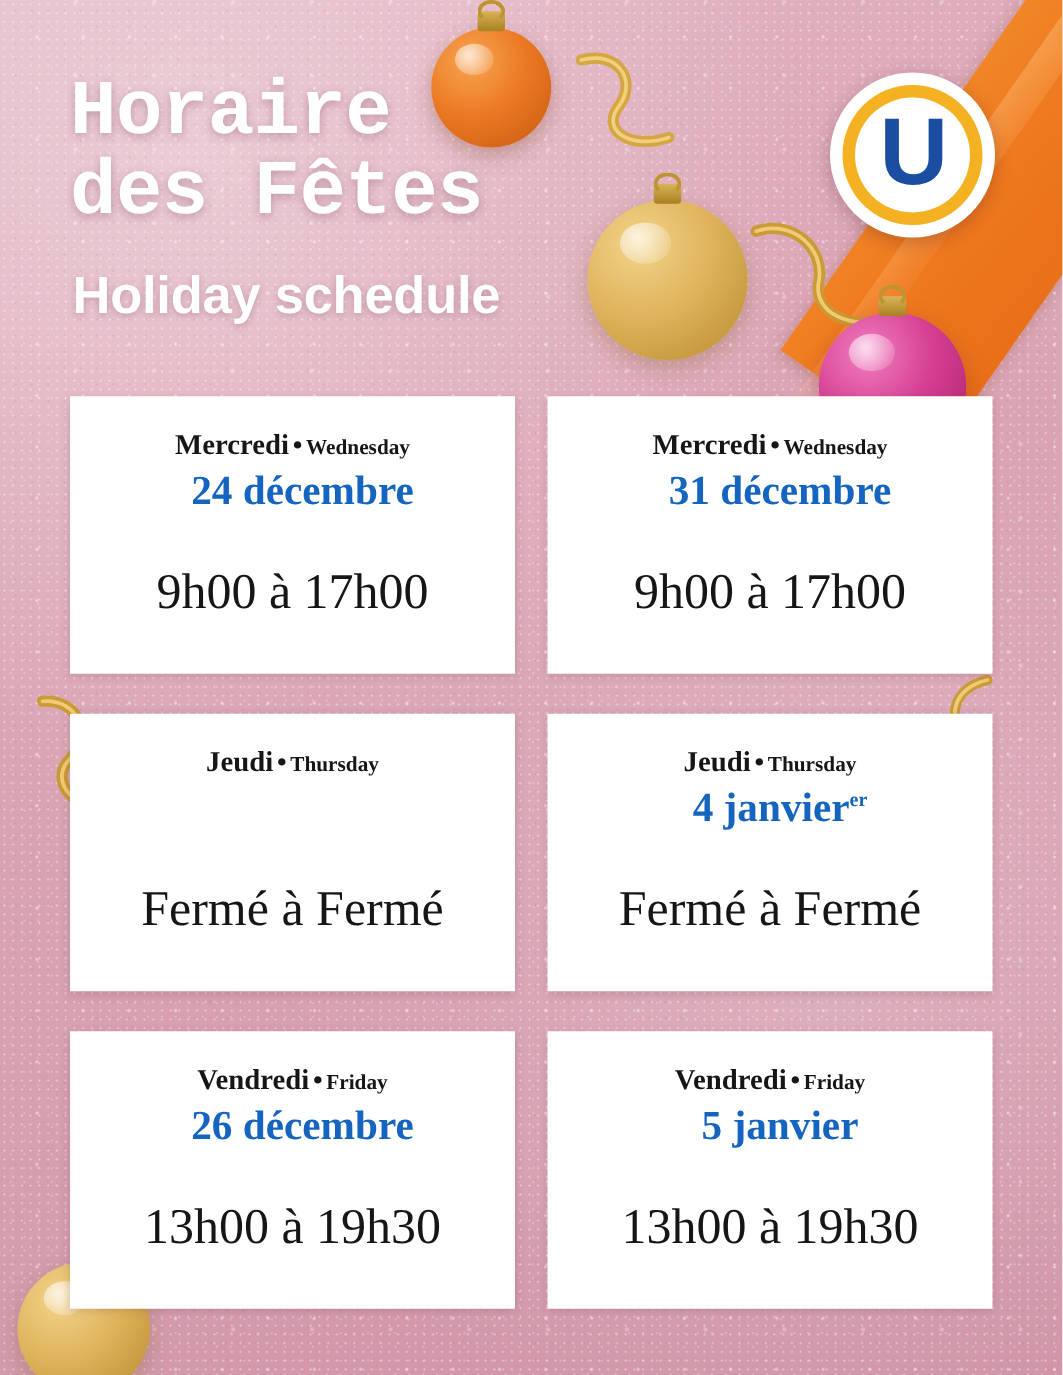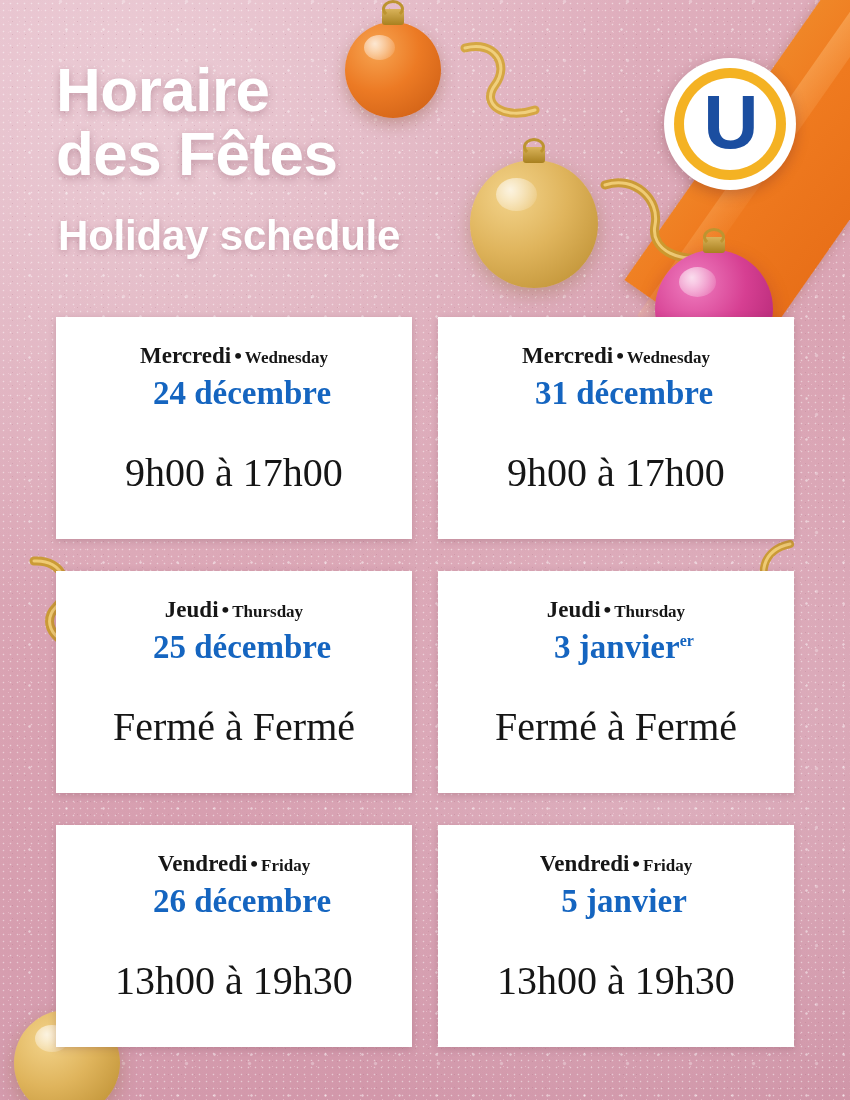--- a/index.html
+++ b/index.html
@@ -192,21 +192,21 @@
   .st3 { top: 555px; left: 22px;  width: 120px; height: 130px; }
   .st4 { top: 540px; left: 690px; width: 120px; height: 120px; }
   .st5 { top: 930px; left: 60px;  width: 160px; height: 140px; }
 
   
   .title {
     position: absolute;
     top: 58px;
     left: 56px;
     color: #ffffff;
-    font-family: Liberation Sans, sans-serif;
+    font-family: Liberation Mono, monospace;
     font-weight: bold;
     font-size: 62px;
     line-height: 64px;
     letter-spacing: -0.5px;
     text-shadow: 0 3px 8px rgba(120,60,80,0.35);
   }
   .subtitle {
     position: absolute;
     top: 218px;
     left: 58px;
@@ -354,29 +354,28 @@
         <span class="fr">Mercredi</span><span class="dot">•</span><span class="en">Wednesday</span>
       </div>
       <div class="card-date"><span>31 décembre</span></div>
       <div class="card-hours">9h00 à 17h00</div>
     </div>
 
     <div class="card">
       <div class="card-day">
         <span class="fr">Jeudi</span><span class="dot">•</span><span class="en">Thursday</span>
       </div>
-      <div class="card-date"><span>25 décembre</span></div>
       <div class="card-hours">Fermé à Fermé</div>
     </div>
 
     <div class="card">
       <div class="card-day">
         <span class="fr">Jeudi</span><span class="dot">•</span><span class="en">Thursday</span>
       </div>
-      <div class="card-date"><span>3 janvier</span><sup>er</sup></div>
+      <div class="card-date"><span>4 janvier</span><sup>er</sup></div>
       <div class="card-hours">Fermé à Fermé</div>
     </div>
 
     <div class="card">
       <div class="card-day">
         <span class="fr">Vendredi</span><span class="dot">•</span><span class="en">Friday</span>
       </div>
       <div class="card-date"><span>26 décembre</span></div>
       <div class="card-hours">13h00 à 19h30</div>
     </div>

